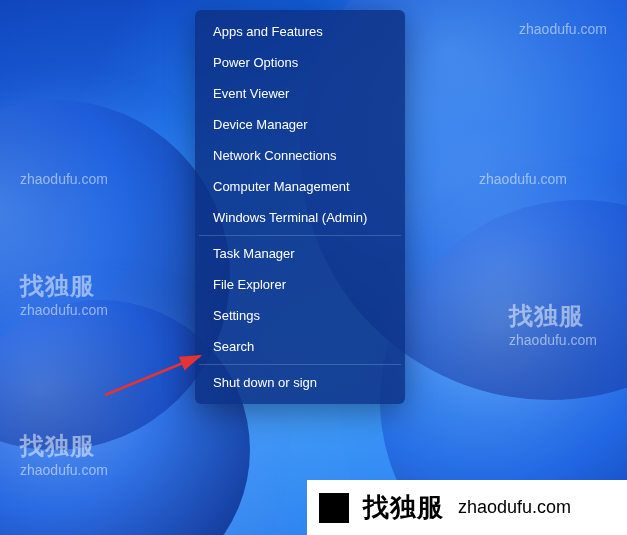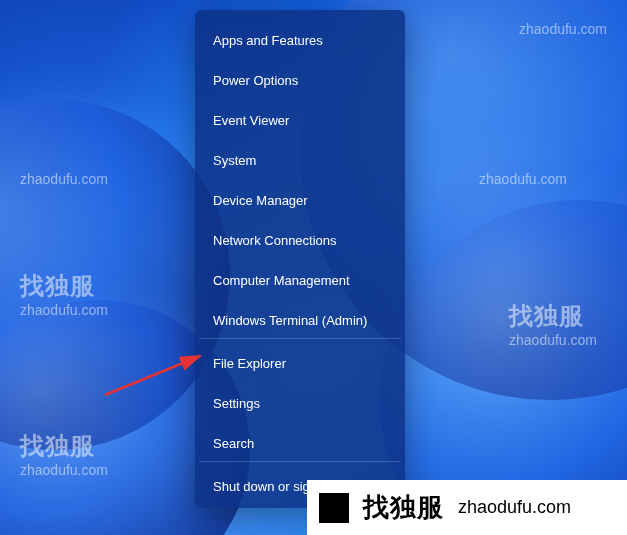--- a/index.html
+++ b/index.html
@@ -40,21 +40,20 @@
     border-radius: 6px;
     padding: 6px 0;
     box-shadow: 0 8px 30px rgba(0,0,0,0.35);
     color: #fff;
   }
   .menu-item {
     padding: 8px 18px;
     font-size: 13px;
     white-space: nowrap;
     cursor: default;
-    margin-top: 9px;
   }
   .divider {
     height: 1px;
     margin: 2px 4px;
     background: rgba(255,255,255,0.18);
   }
 
   
   .watermark {
     position: absolute;
@@ -150,26 +149,26 @@
 </div>
 <div class="watermark w6">
   <span class="cn">找独服</span>
   <span class="url">zhaodufu.com</span>
 </div>
 
 <div class="context-menu" id="context-menu">
     <div class="menu-item">Apps and Features</div>
     <div class="menu-item">Power Options</div>
     <div class="menu-item">Event Viewer</div>
-    <div class="menu-item">System</div>
     <div class="menu-item">Device Manager</div>
     <div class="menu-item">Network Connections</div>
     <div class="menu-item">Computer Management</div>
     <div class="menu-item">Windows Terminal (Admin)</div>
     <div class="divider"></div>
+    <div class="menu-item">Task Manager</div>
     <div class="menu-item">File Explorer</div>
     <div class="menu-item">Settings</div>
     <div class="menu-item">Search</div>
     <div class="divider"></div>
     <div class="menu-item">Shut down or sign</div>
   </div>
 
 <svg class="arrow" width="110" height="50">
   <defs>
     <marker id="ah" markerWidth="10" markerHeight="10" refX="8" refY="3" orient="auto">

